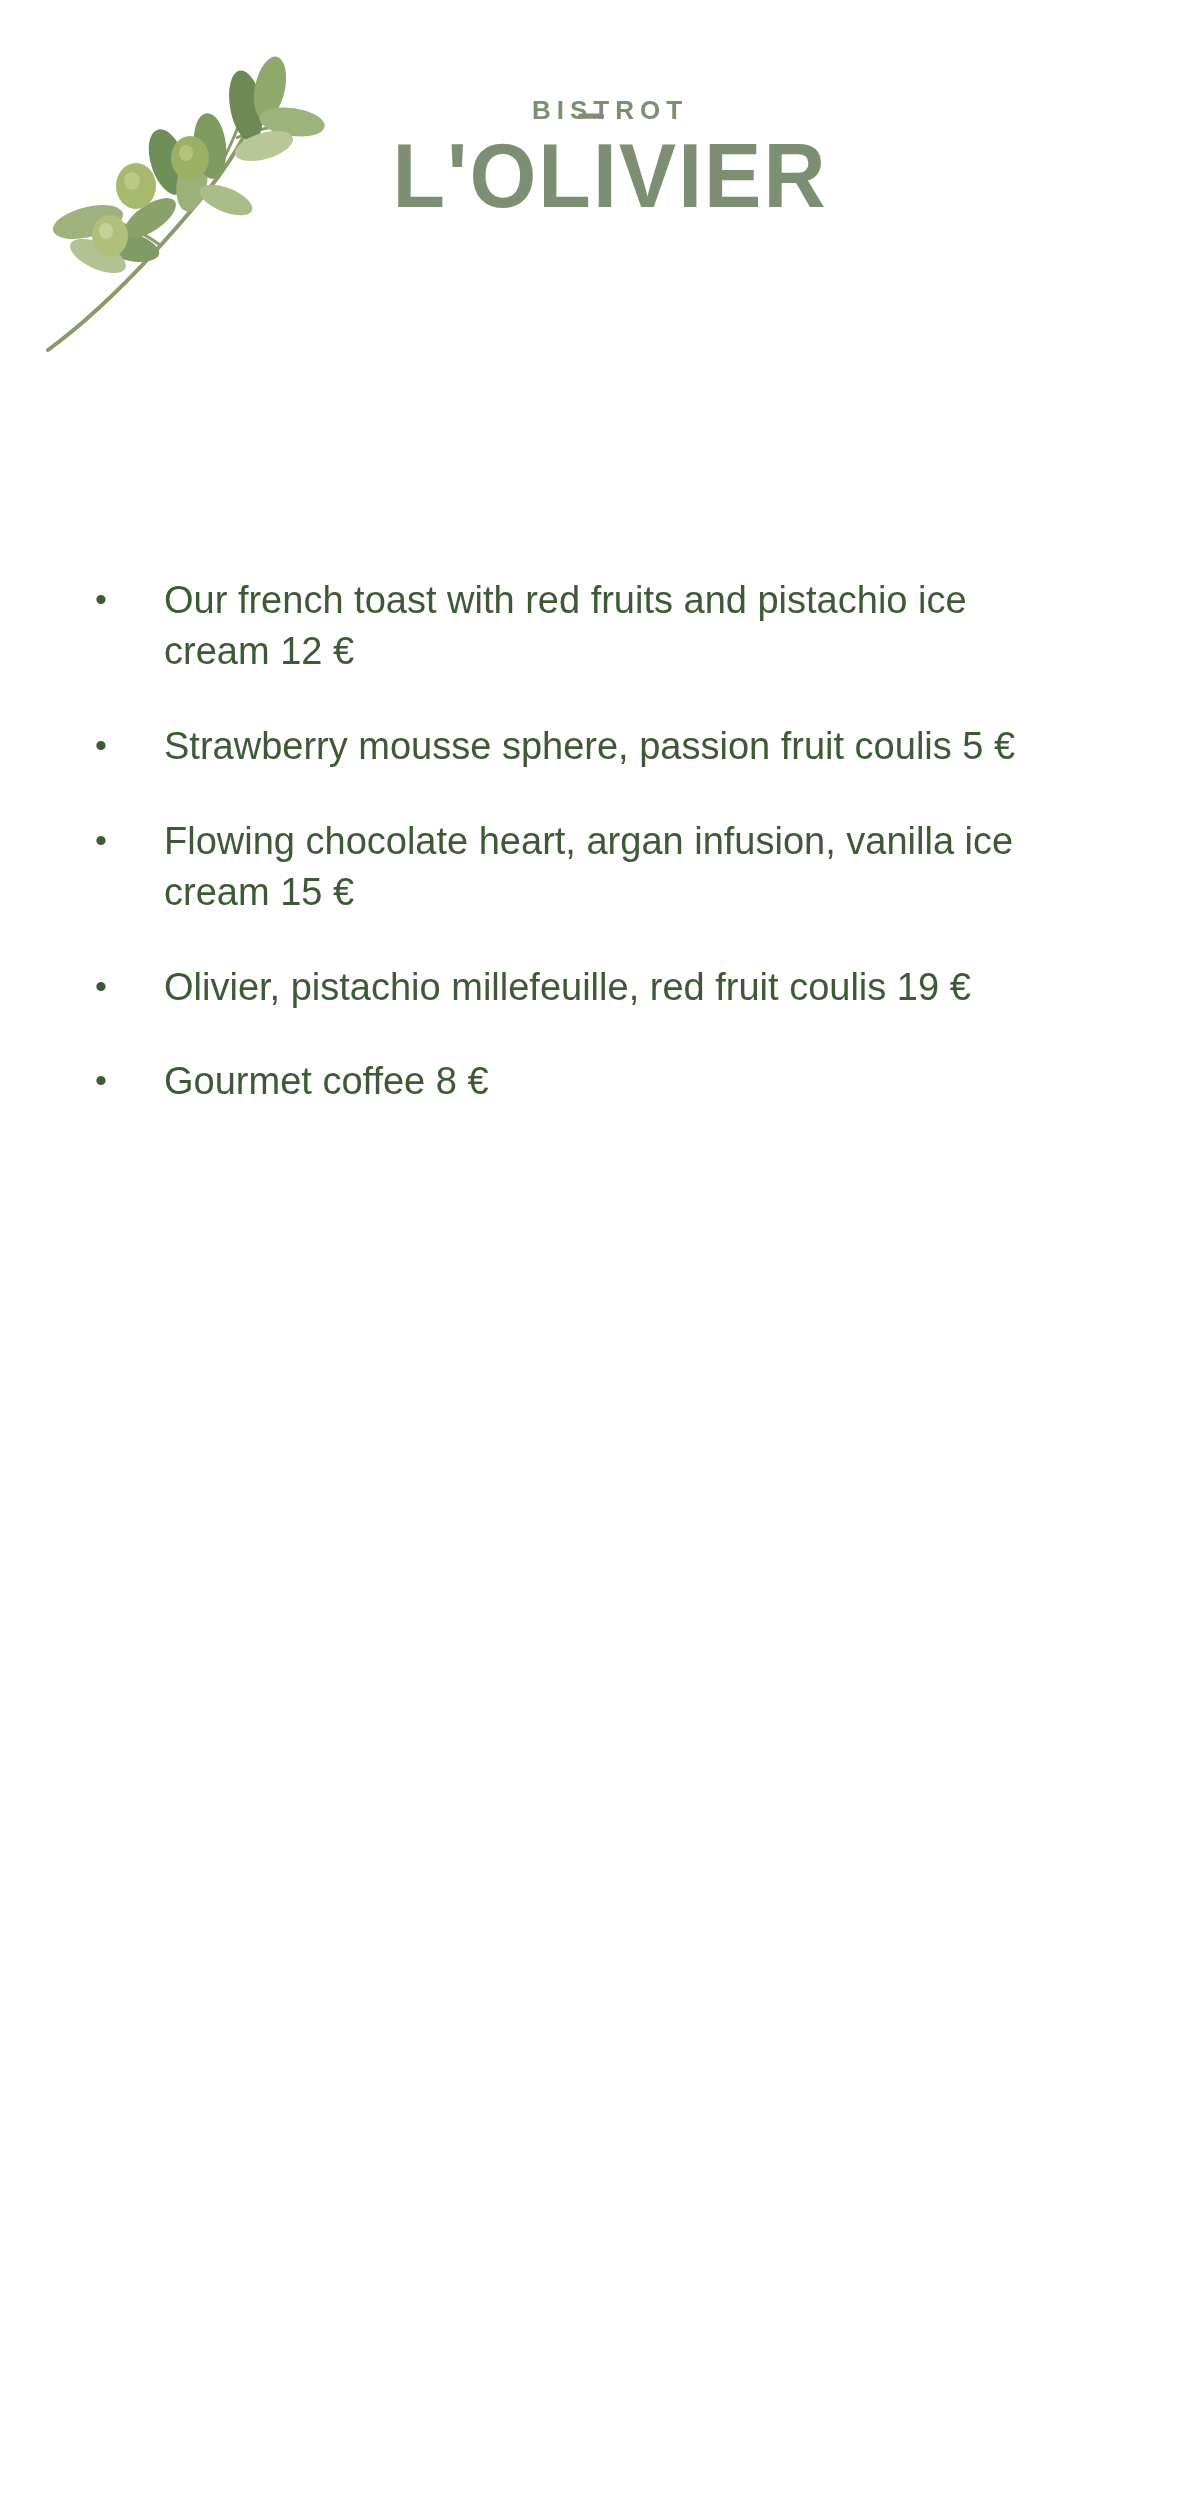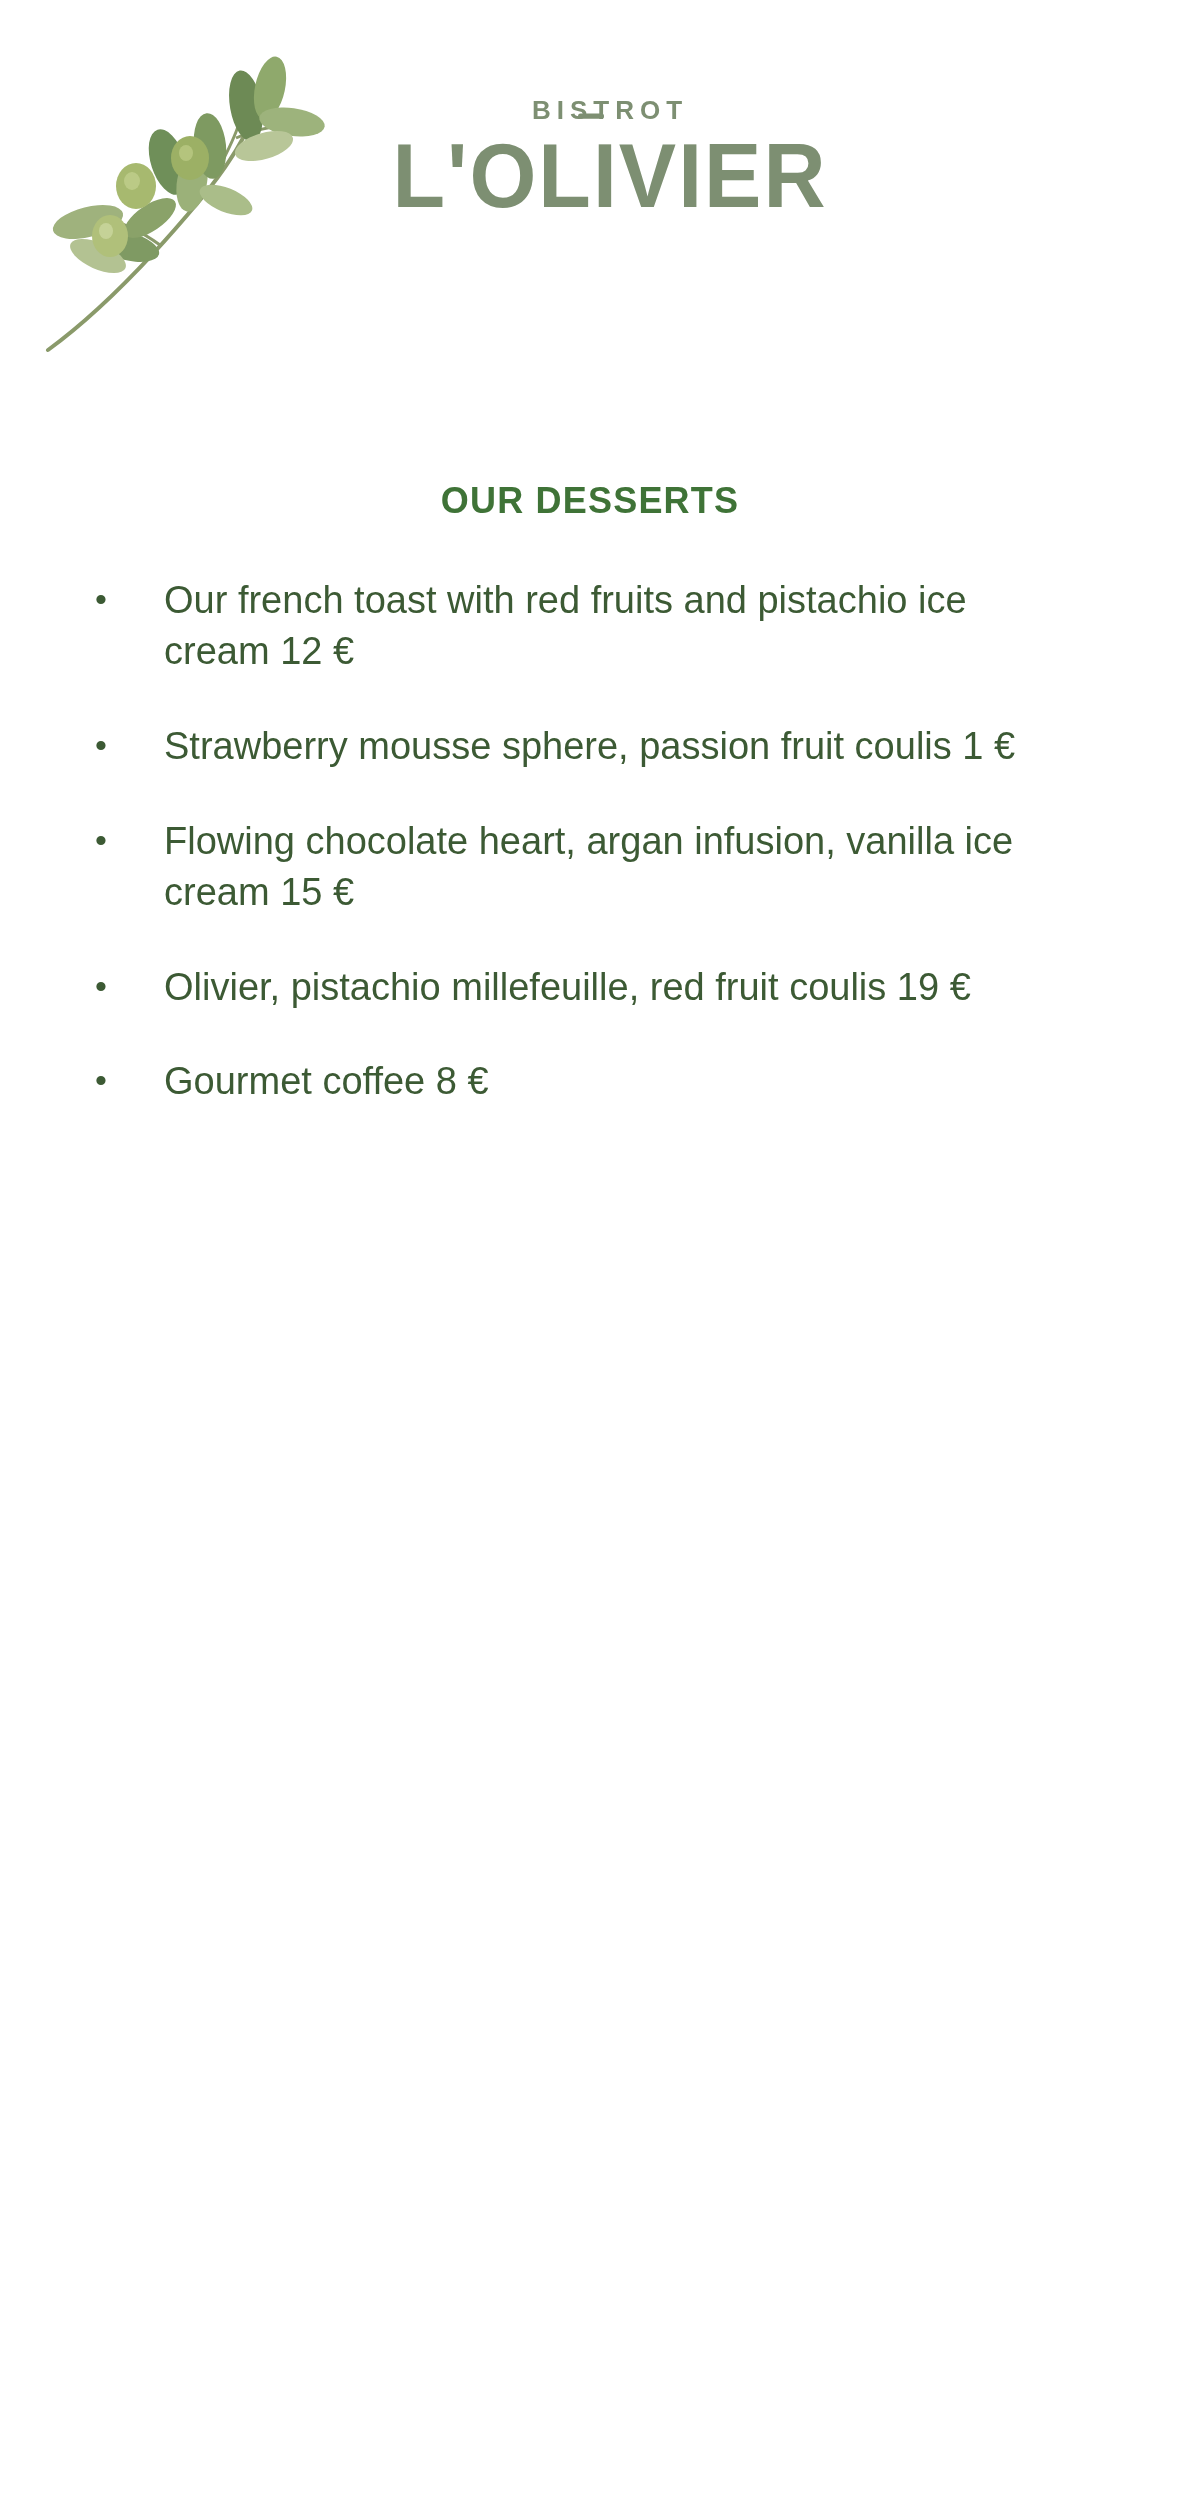--- a/index.html
+++ b/index.html
@@ -176,32 +176,31 @@
 
     <div class="brand">
       <div class="brand-top">BISTROT</div>
       <div class="brand-main">
         <span>L'</span><span class="accent">OLIVI</span><span>ER</span>
       </div>
     </div>
 
   </div>
 
-  <div class="section-title">OUR DESSERTS</div>
 
   <ul class="menu-list">
 
     <li class="menu-item">
       <span class="bullet">•</span>
       <span class="item-text">Our french toast with red fruits and pistachio ice cream 12 €</span>
     </li>
 
     <li class="menu-item">
       <span class="bullet">•</span>
-      <span class="item-text">Strawberry mousse sphere, passion fruit coulis  1 €</span>
+      <span class="item-text">Strawberry mousse sphere, passion fruit coulis  5 €</span>
     </li>
 
     <li class="menu-item">
       <span class="bullet">•</span>
       <span class="item-text">Flowing chocolate heart, argan infusion, vanilla ice cream  15 €</span>
     </li>
 
     <li class="menu-item">
       <span class="bullet">•</span>
       <span class="item-text">Olivier, pistachio millefeuille, red fruit coulis 19 €</span>

